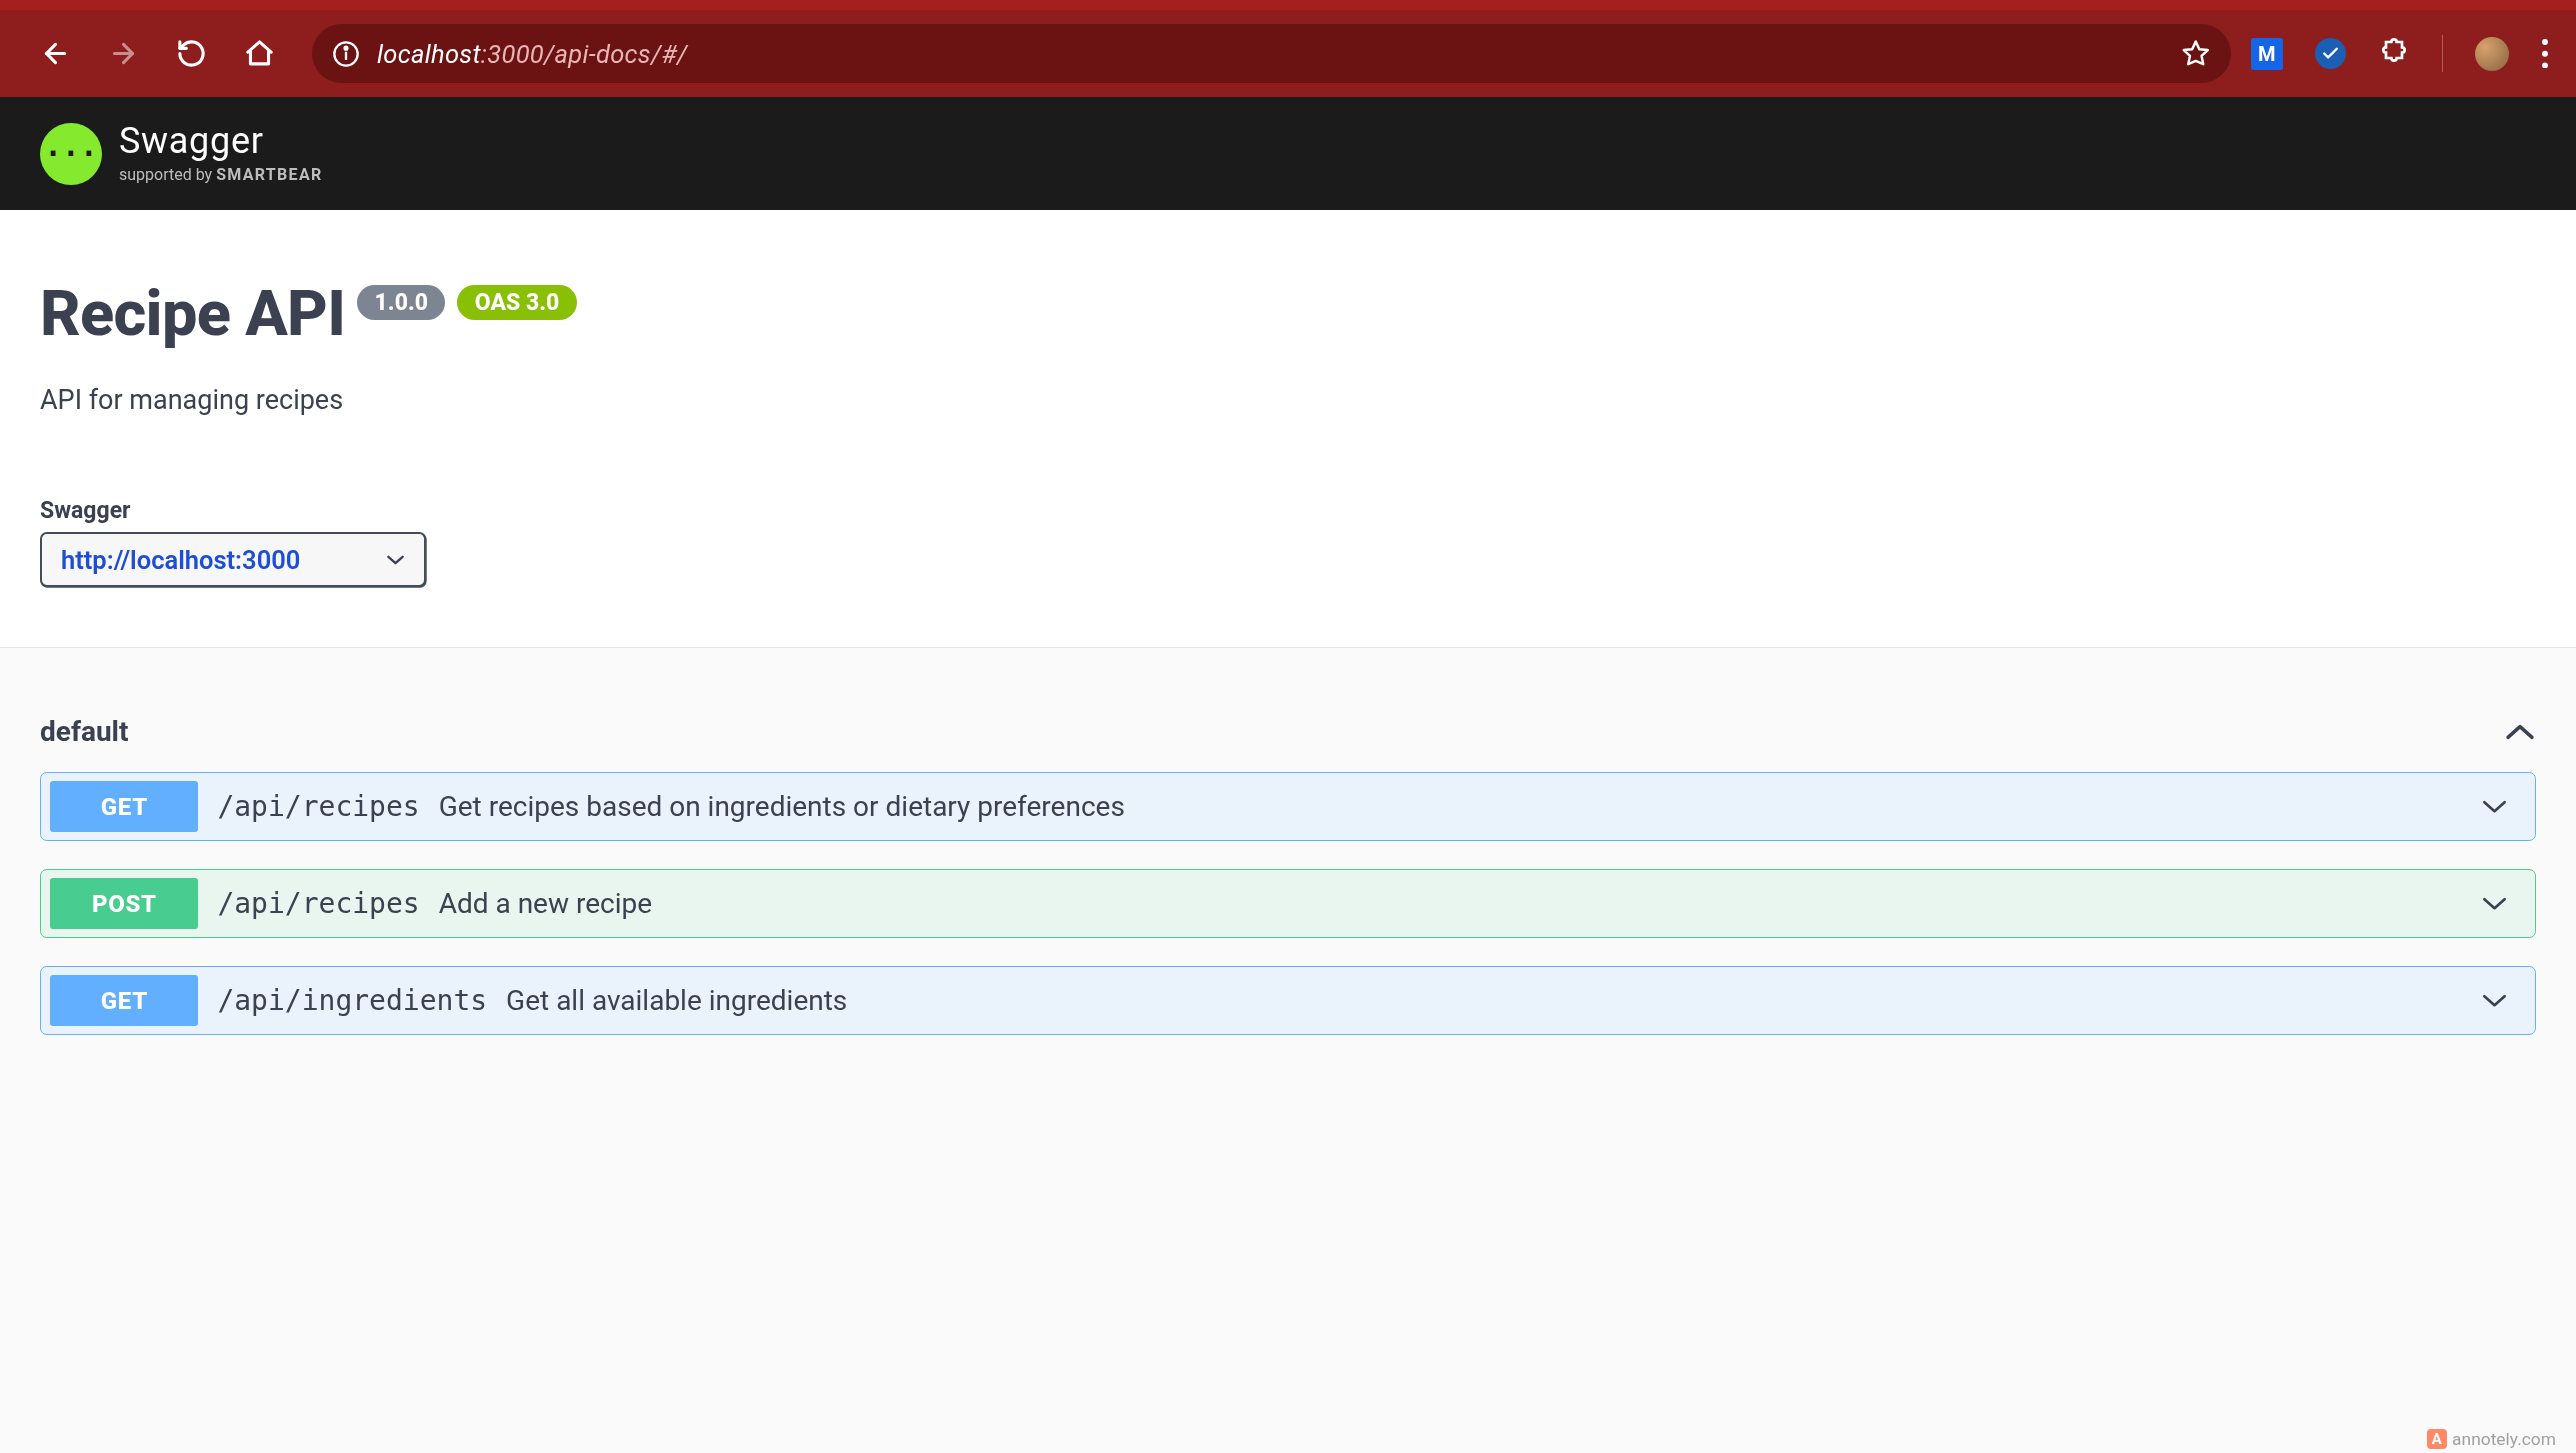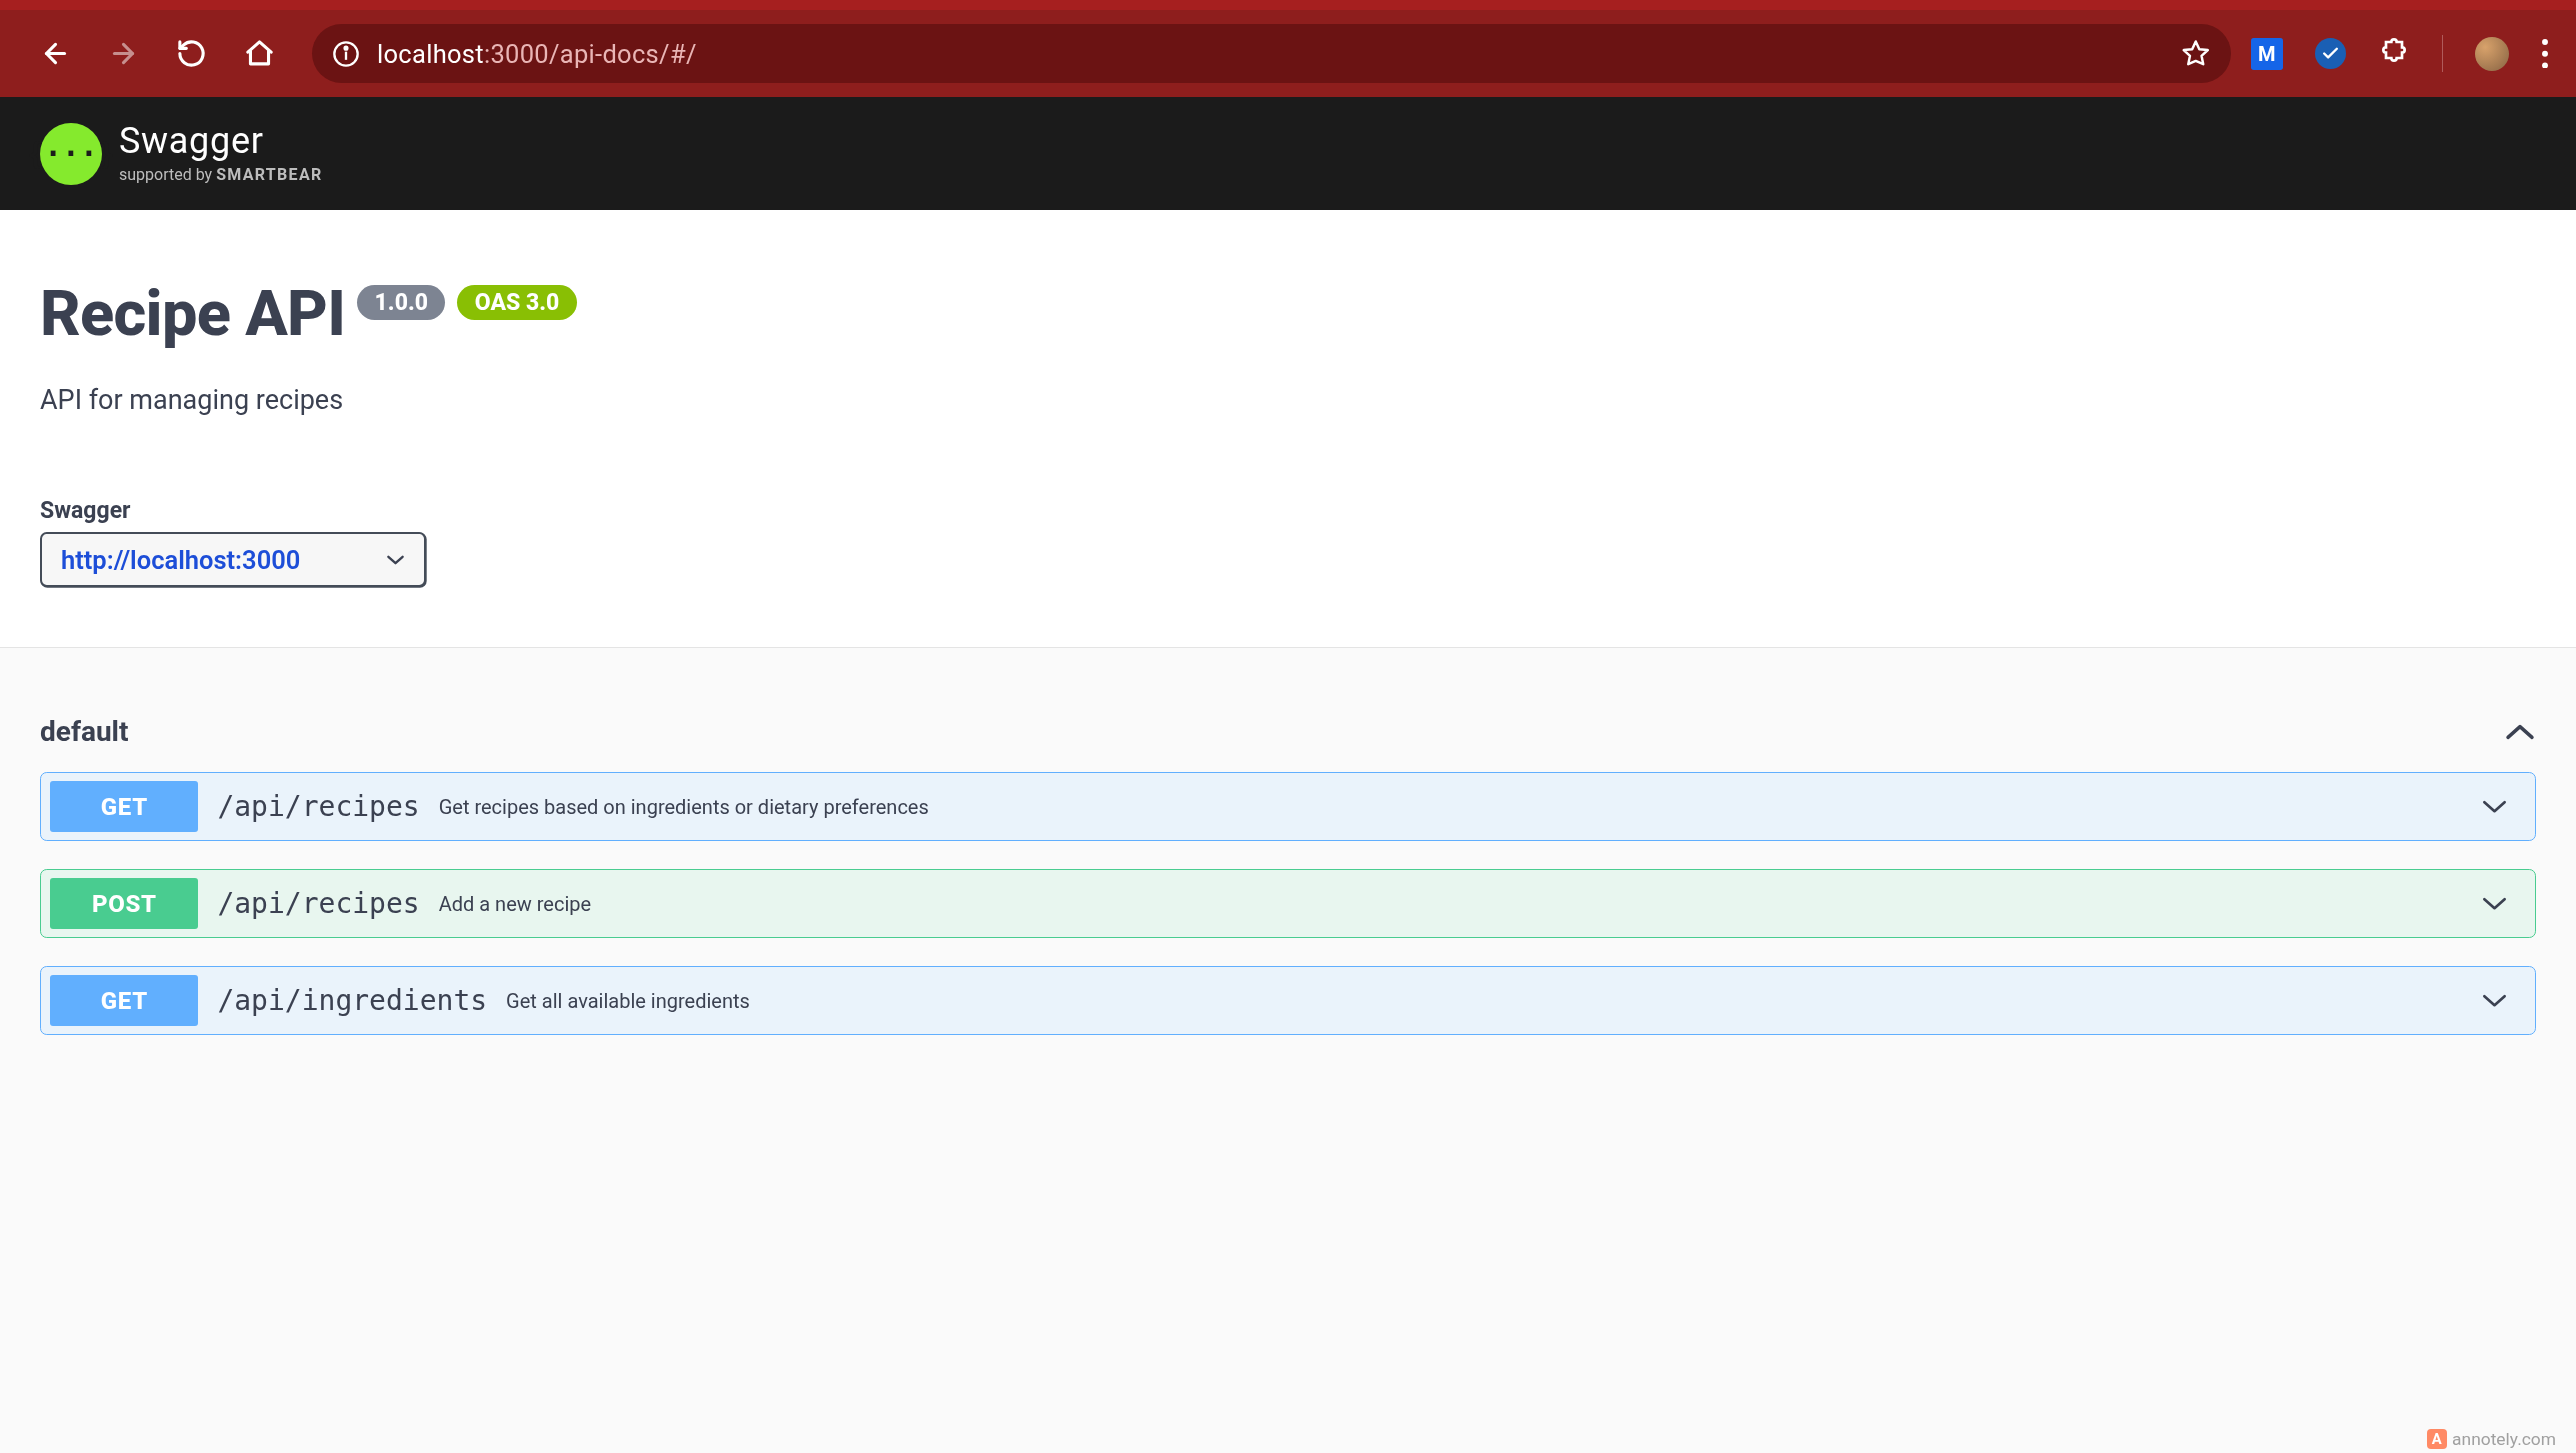--- a/index.html
+++ b/index.html
@@ -23,20 +23,21 @@
   .nav-btn.disabled { opacity: .5; cursor: default; }
   .url-bar {
     flex: 1;
     height: 59px;
     background: #6b1313;
     border-radius: 34px;
     display: flex;
     align-items: center;
     padding: 0 20px;
     gap: 17px;
+    font-style: italic;
   }
   .info-icon {
     width: 28px; height: 28px;
     color: #fff;
     display:flex;align-items:center;justify-content:center;
   }
   .url-text { color: #fff; font-size: 25.5px; letter-spacing: 0.3px; }
   .url-text .dim { color: #e9b5b5; }
   .right-icons { display: flex; align-items: center; gap: 32px; margin-left: 20px; }
   .star-icon, .ext-icon, .blue-check, .puzzle, .avatar-wrap, .kebab { display:flex;align-items:center;justify-content:center; }
@@ -110,21 +111,21 @@
     color:#fff; font-weight:800; font-size:24px; letter-spacing:0.7px;
     margin-right:19px;
   }
   .op.get .method { background:#61affe; }
   .op.post .method { background:#49cc90; }
   .op-path {
     font-family: ui-monospace, Menlo, Consolas, monospace;
     font-weight:400; font-size:28px; color:#3b4151;
     margin-right:19px;
   }
-  .op-desc { font-size:20px; color:#3b4151; flex:1; }
+  .op-desc { font-size:28px; color:#3b4151; flex:1; }
   .chev { }
 
   .watermark {
     position:absolute; right:20px; bottom:5.4px;
     font-size:17.4px; color:#a0a0a0; display:flex;align-items:center;gap:5.4px;
   }
   .watermark .sq { width:20px;height:20px;border-radius:4px;background:#ff8a65;display:flex;align-items:center;justify-content:center;color:#fff;font-weight:700;font-size:14.8px; }
 
   svg { display:block; }
 </style>

